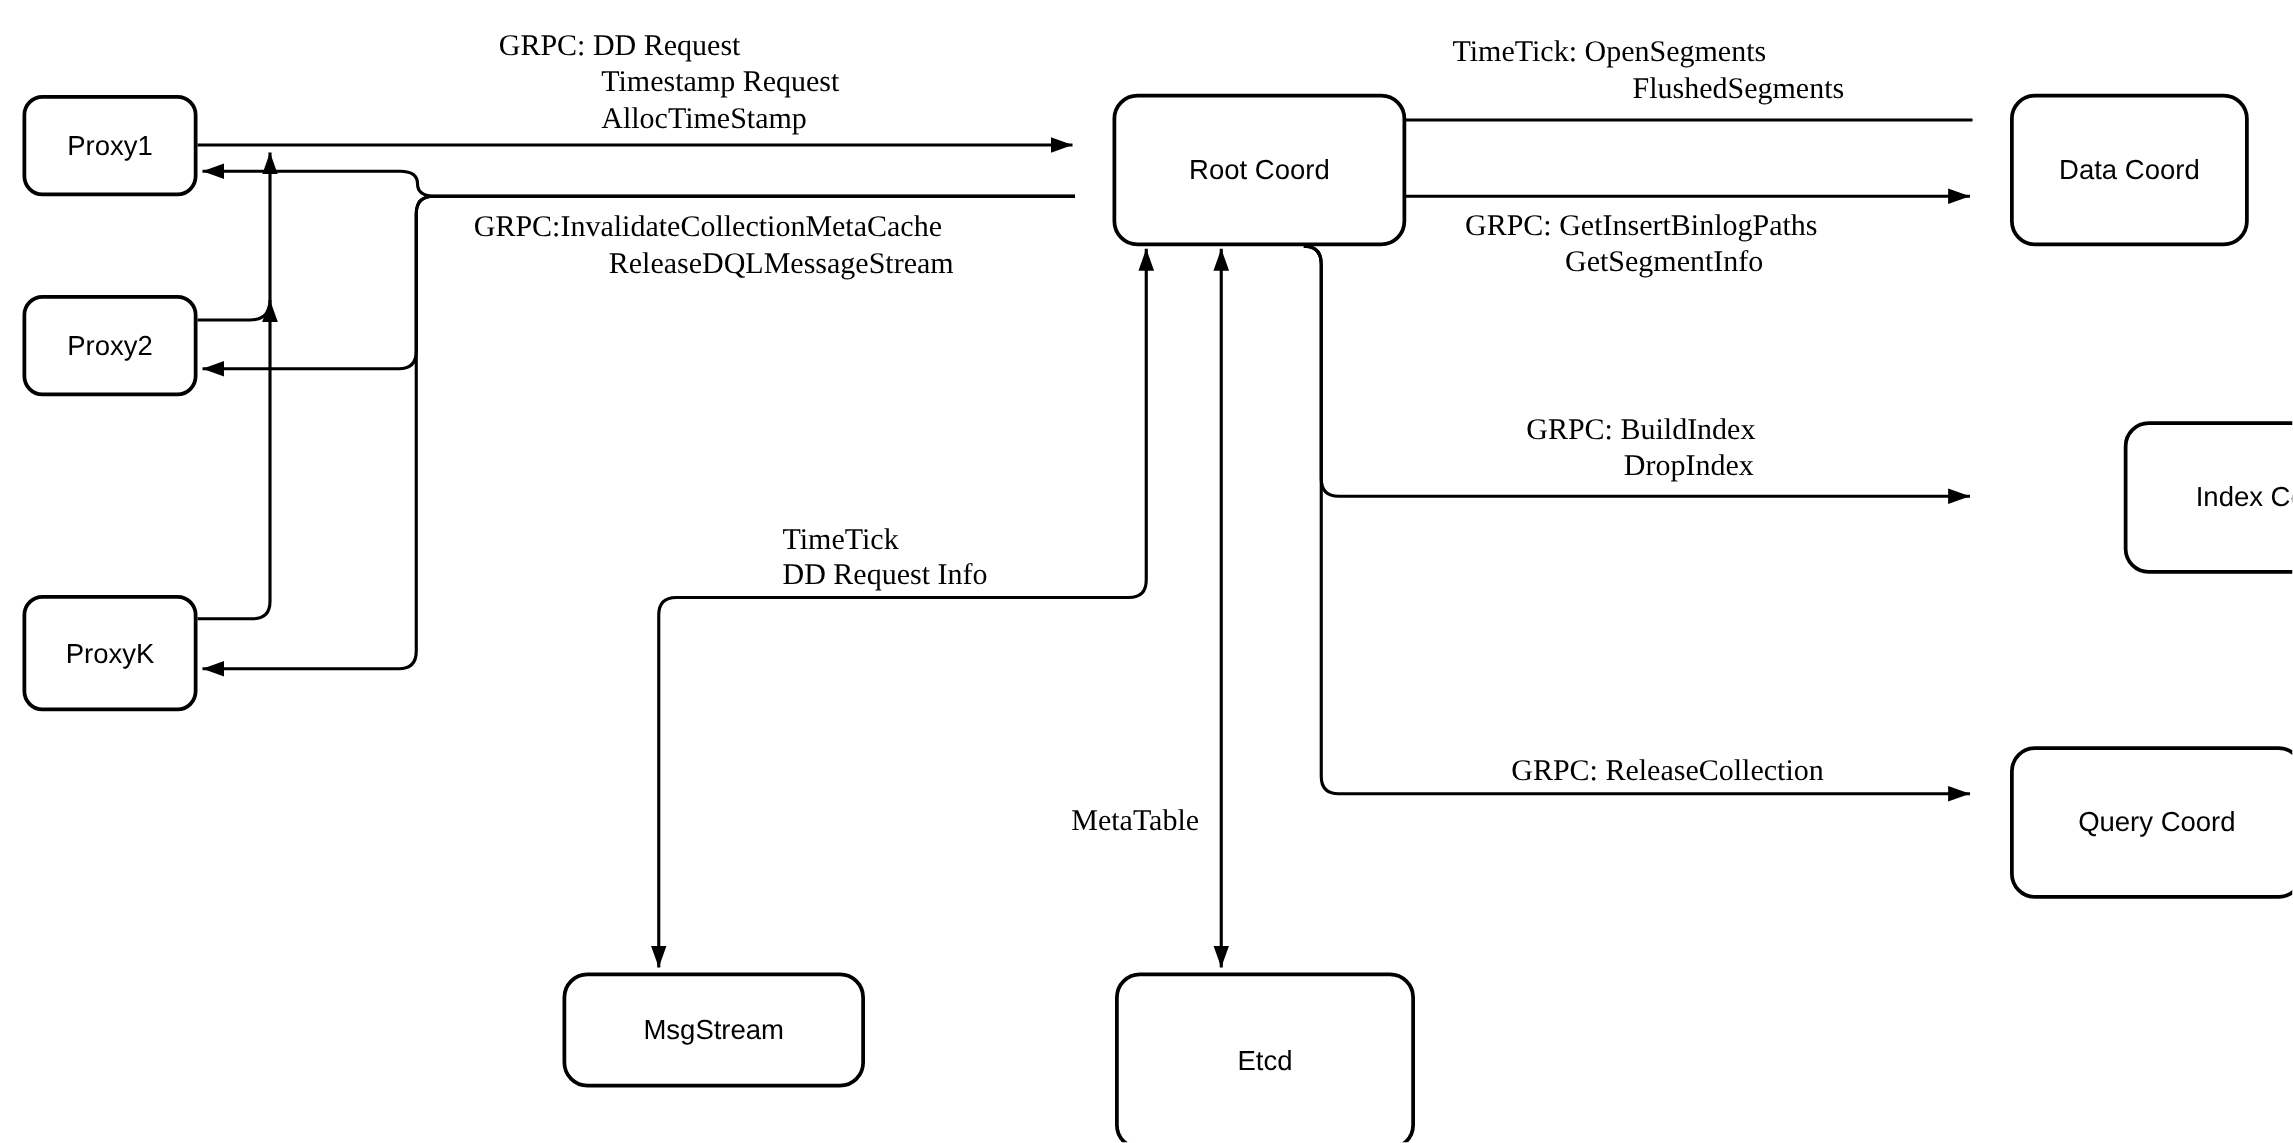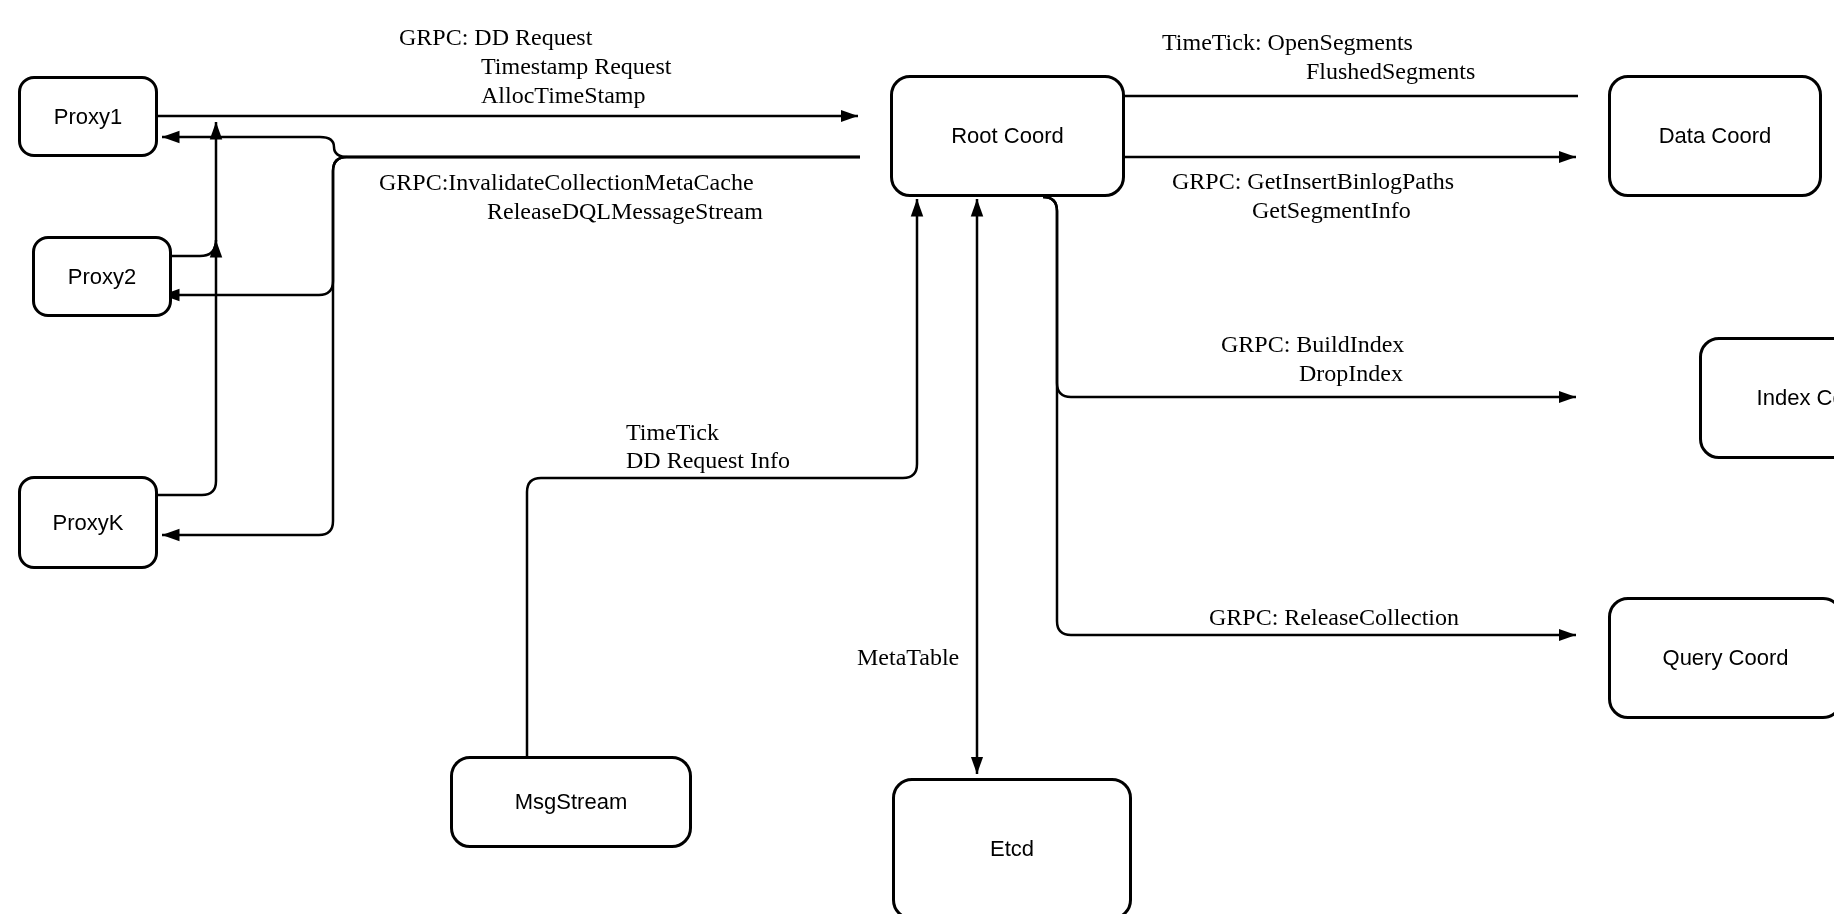--- a/index.html
+++ b/index.html
@@ -24,27 +24,27 @@
   .node.small{border-radius:16px;}
   .edge-label{
     position:absolute;
     font-size:24px;
     line-height:26px;
     white-space:nowrap;
     font-family:Liberation Serif, serif;
   }
   
   #n-proxy1{left:18px;top:76px;width:140px;height:81px;align-items:center;}
-  #n-proxy2{left:32px;top:236px;width:140px;height:81px;}
+  #n-proxy2{left:18px;top:236px;width:140px;height:81px;}
   #n-proxyk{left:18px;top:476px;width:140px;height:93px;}
   #n-root  {left:860px;top:75px;width:235px;height:122px;}
-  #n-data  {left:1578px;top:75px;width:214px;height:122px;}
+  #n-data  {left:1578px;top:75px;width:191px;height:122px;}
   #n-index {left:1669px;top:337px;width:235px;height:122px;}
   #n-query {left:1578px;top:597px;width:235px;height:122px;}
-  #n-msgstream{left:420px;top:756px;width:242px;height:92px;}
+  #n-msgstream{left:420px;top:778px;width:242px;height:92px;}
   #n-etcd  {left:862px;top:778px;width:240px;height:142px;}
 </style>
 </head>
 <body>
 
 <div class="canvas">
 
   <svg class="edges" viewBox="0 0 1834 914">
     <defs>
       <marker id="arr" markerWidth="8" markerHeight="6" refX="7" refY="3" orient="auto-start-reverse" markerUnits="strokeWidth">

